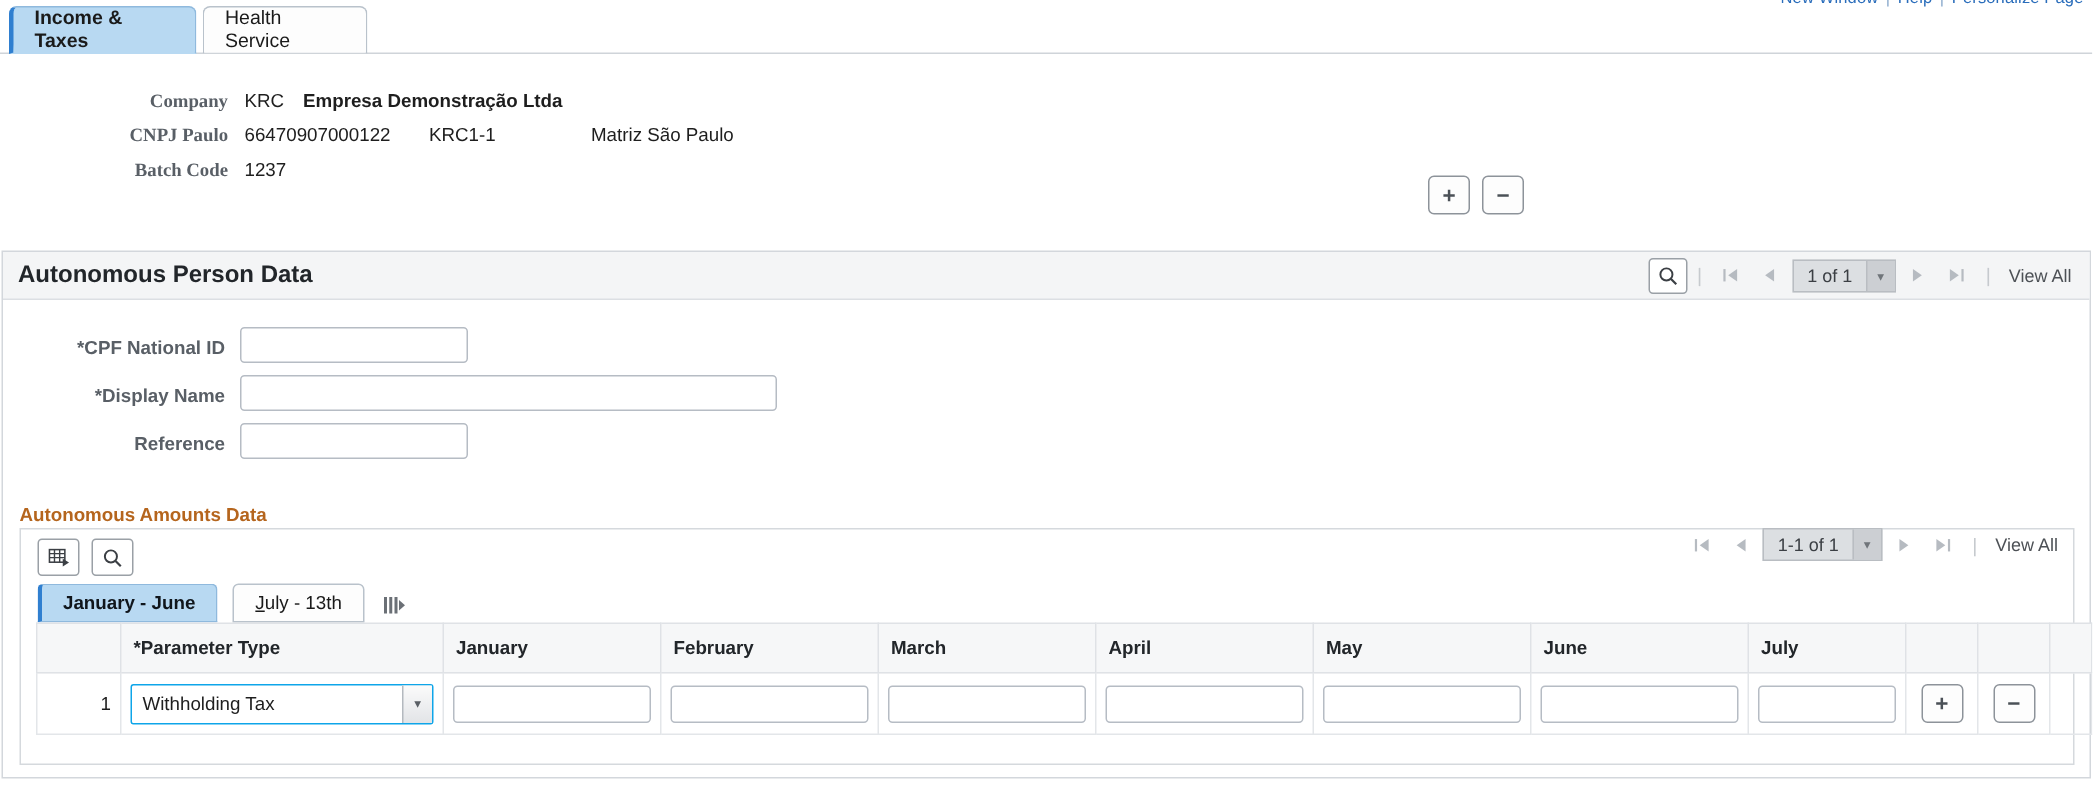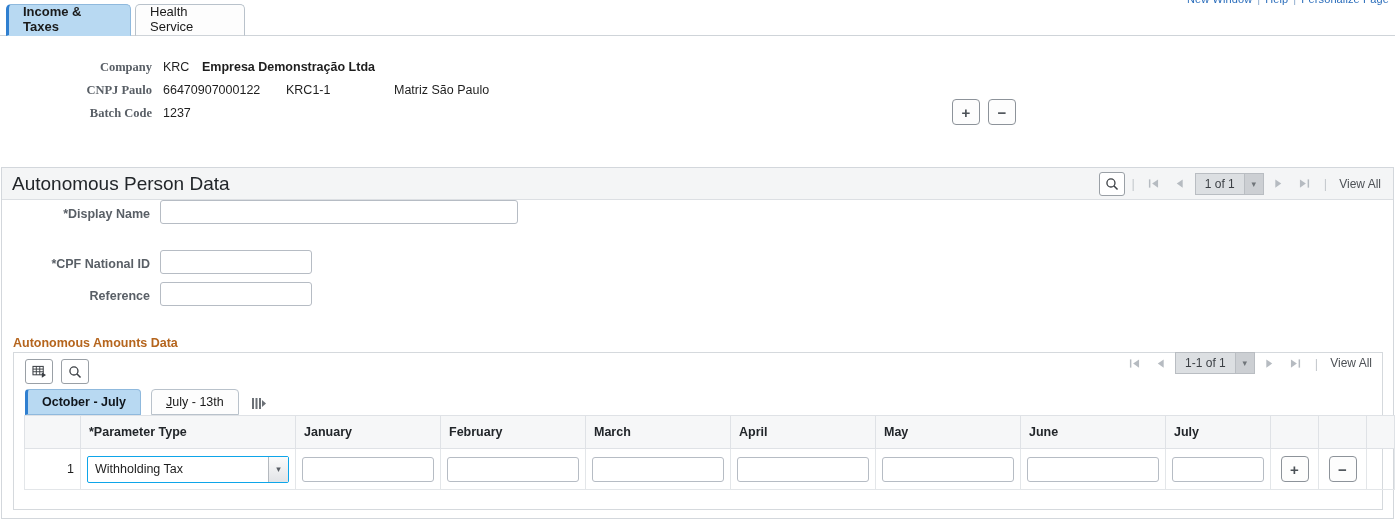--- a/index.html
+++ b/index.html
@@ -83,21 +83,21 @@
     background: #ffffff;
   }
   .panel-header {
     position: relative;
     height: 32px; width: 100%;
     background: #f4f5f6;
     border-bottom: 1px solid #dcdfe3;
     display: flex; align-items: center;
   }
   .panel-title {
-    margin-left: 10px; font-size: 19px; font-weight: normal; color: #22262a;
+    margin-left: 10px; font-size: 16px; font-weight: bold; color: #22262a;
   }
 
   
   .pager {
     position: absolute; right: 8px; top: 50%;
     transform: translateY(-50%);
     display: flex; align-items: center; gap: 0px;
     font-size: 12px; color: #5d6166;
   }
   .pgbtn {
@@ -349,27 +349,27 @@
             <polygon points="1,1.5 1,10.5 7.5,6" fill="#b6bbc1"></polygon>
             <rect x="9.4" y="1.5" width="1.6" height="9" fill="#b6bbc1"></rect>
           </svg>
         </div>
         <span class="pgbar">|</span>
         <a class="viewall" href="#">View All</a>
       </div>
     </div>
 
     <div class="person-area">
+      <div class="pfrow" style="margin-top:18px;">
+        <span class="pflabel">*CPF National ID</span>
+        <input class="txtin w150" type="text" value="" style="">
+      </div>
       <div class="pfrow">
         <span class="pflabel">*Display Name</span>
         <input class="txtin w358" type="text" value="" style="">
-      </div>
-      <div class="pfrow" style="margin-top:18px;">
-        <span class="pflabel">*CPF National ID</span>
-        <input class="txtin w150" type="text" value="" style="">
       </div>
       <div class="pfrow">
         <span class="pflabel">Reference</span>
         <input class="txtin w150" type="text" value="" style="">
       </div>
 
       <div class="rowbtns" style="top:-101px;">
         <div class="sqbtn">+</div>
         <div class="sqbtn">−</div>
       </div>
@@ -394,21 +394,21 @@
           <div class="iconbtn">
             <svg width="14" height="14" viewBox="0 0 16 16">
               <circle cx="6.8" cy="6.8" r="4.6" fill="none" stroke="#3b3f44" stroke-width="1.5"></circle>
               <line x1="10.3" y1="10.3" x2="14.3" y2="14.3" stroke="#3b3f44" stroke-width="1.7"></line>
             </svg>
           </div>
         </div>
 
         <div class="grid-tabs">
           <div class="gtab active">
-            <span>October - July</span>
+            <span>January - June</span>
           </div>
           <div class="gtab inactive">
             <span><u>J</u>uly - 13th</span>
           </div>
           <div class="nexttabs">
             <svg width="16" height="13" viewBox="0 0 16 13">
               <rect x="1" y="1" width="2" height="11" fill="#6b7076"></rect>
               <rect x="4.5" y="1" width="2" height="11" fill="#6b7076"></rect>
               <rect x="8" y="1" width="2" height="11" fill="#6b7076"></rect>
               <polygon points="11,3 15,6.5 11,10" fill="#6b7076"></polygon>

